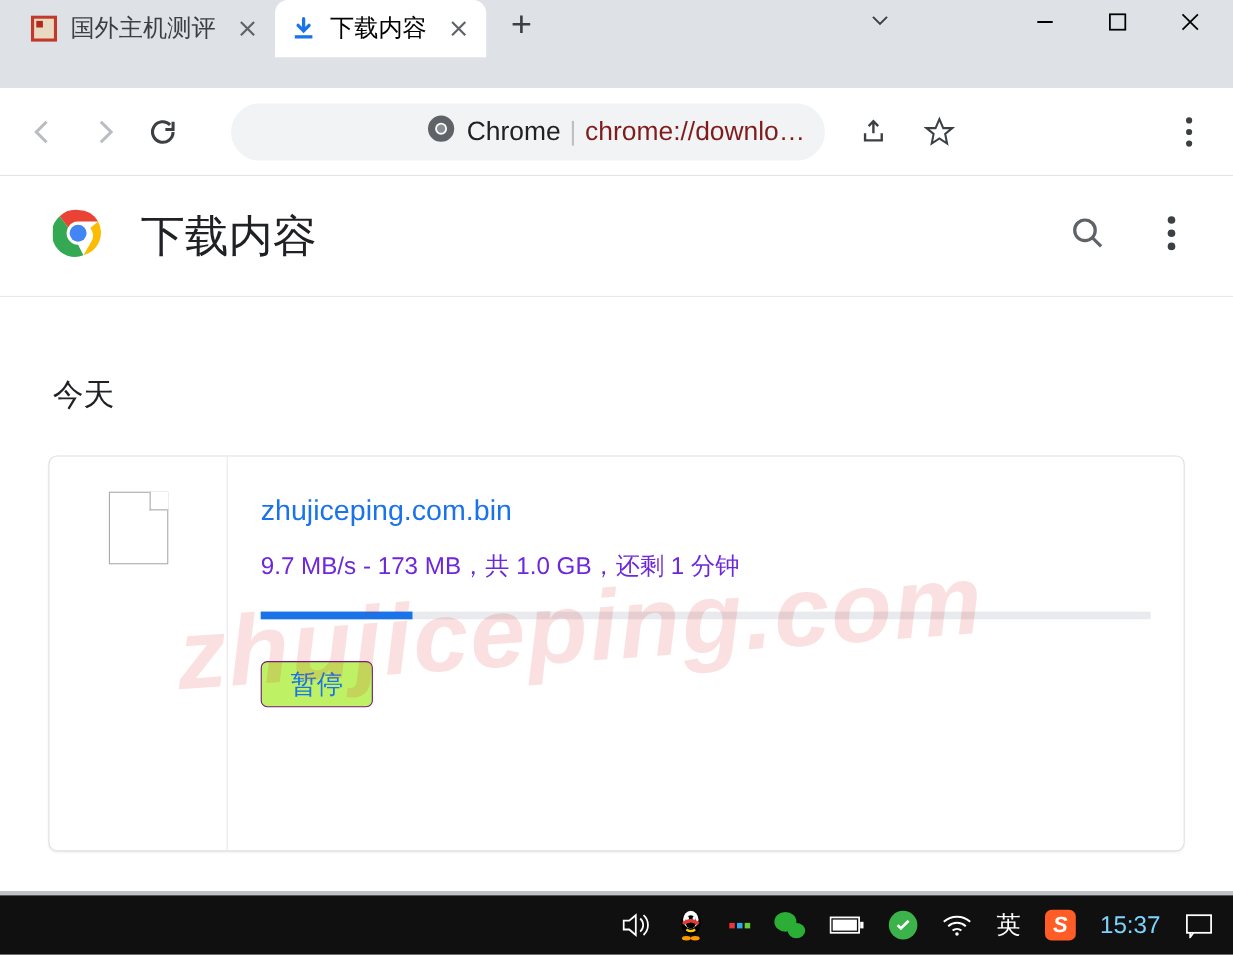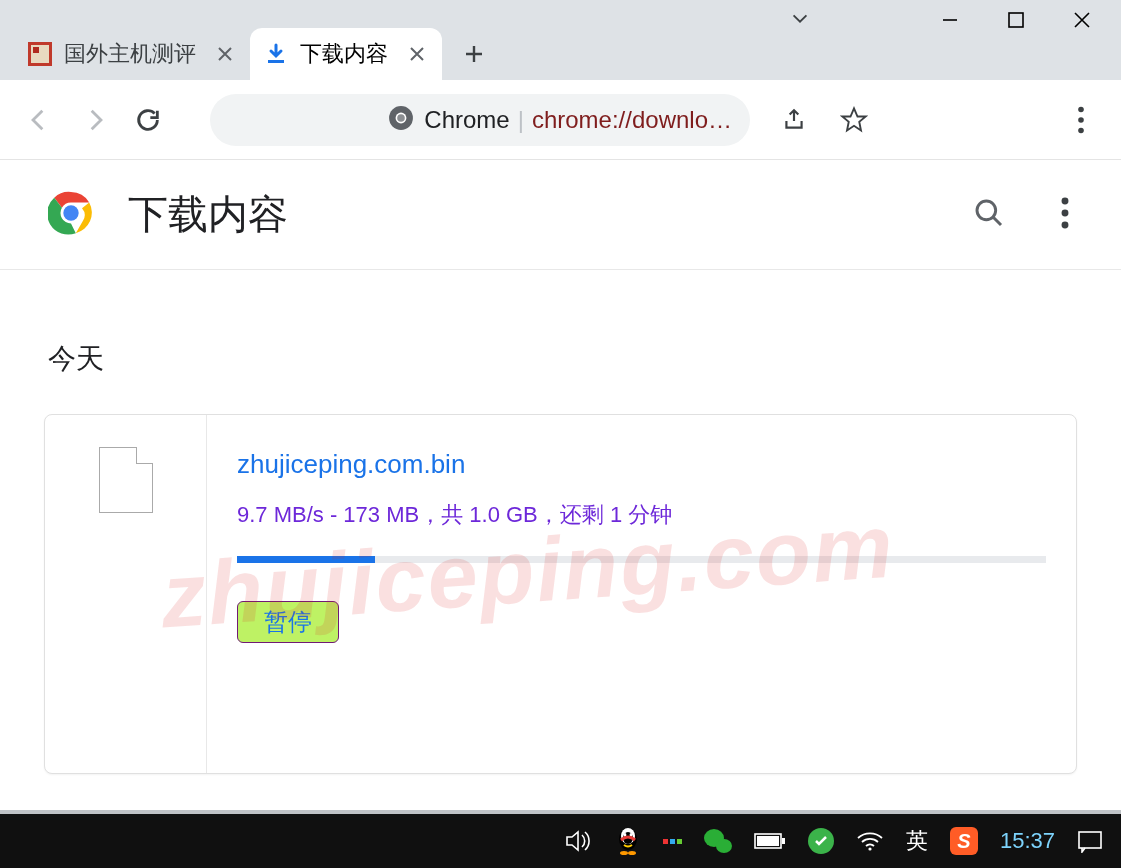--- a/index.html
+++ b/index.html
@@ -1,20 +1,20 @@
 <!DOCTYPE html>
 <html><head>
 <meta charset="utf-8">
 <style>
 * { margin:0; padding:0; box-sizing:border-box; font-family:"Microsoft YaHei","PingFang SC",-apple-system,Segoe UI,Arial,sans-serif; }
 body { width:1121px; height:868px; background:#fff; overflow:hidden; position:relative; }
 
 
 .titlebar { height:80px; background:#dee2e6; display:flex; align-items:flex-start; position:relative; }
-.tabstrip { display:flex; align-items:flex-end; height:80px; padding-left:14px; }
+.tabstrip { display:flex; height:80px; padding-left:14px; }
 .tab { height:52px; display:flex; align-items:center; padding:0 14px 0 14px; position:relative; }
 .tab.inactive { color:#3c4043; }
 .tab.active { background:#fff; border-top-left-radius:12px; border-top-right-radius:12px; }
 .tab .favicon { width:24px; height:24px; display:inline-flex; align-items:center; justify-content:center; margin-right:12px; }
 .tab .label { font-size:22px; white-space:nowrap; }
 .tab .close { margin-left:18px; width:22px; height:22px; display:inline-flex; align-items:center; justify-content:center; color:#5f6368; }
 .tab .close svg{width:14px;height:14px;}
 .newtab { width:44px; height:44px; display:flex; align-items:center; justify-content:center; margin-left:10px; margin-bottom:4px; }
 .winbtns { position:absolute; right:6px; top:0; display:flex; }
 .winbtn { width:66px; height:40px; display:flex; align-items:center; justify-content:center; }

